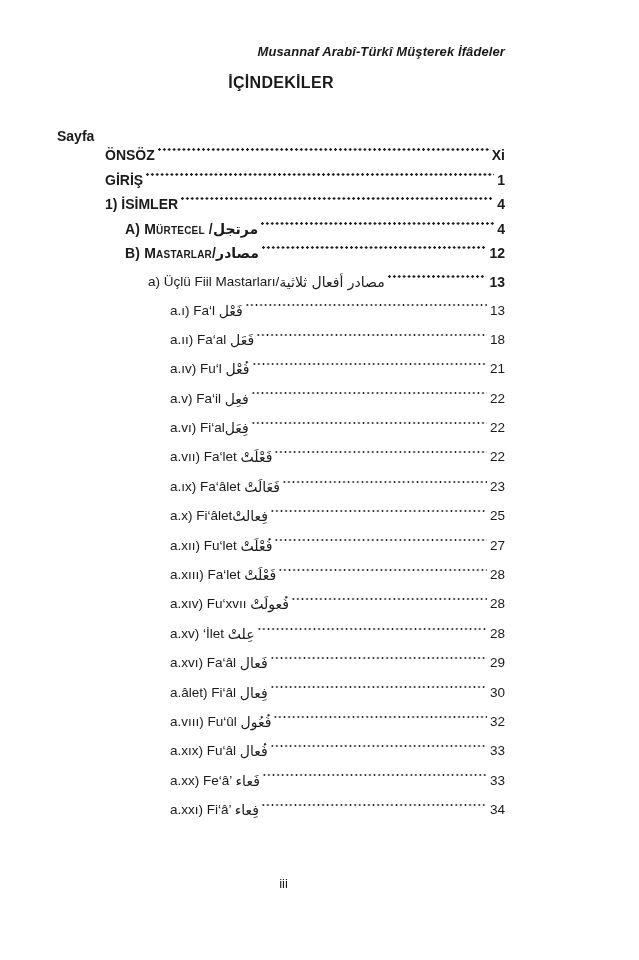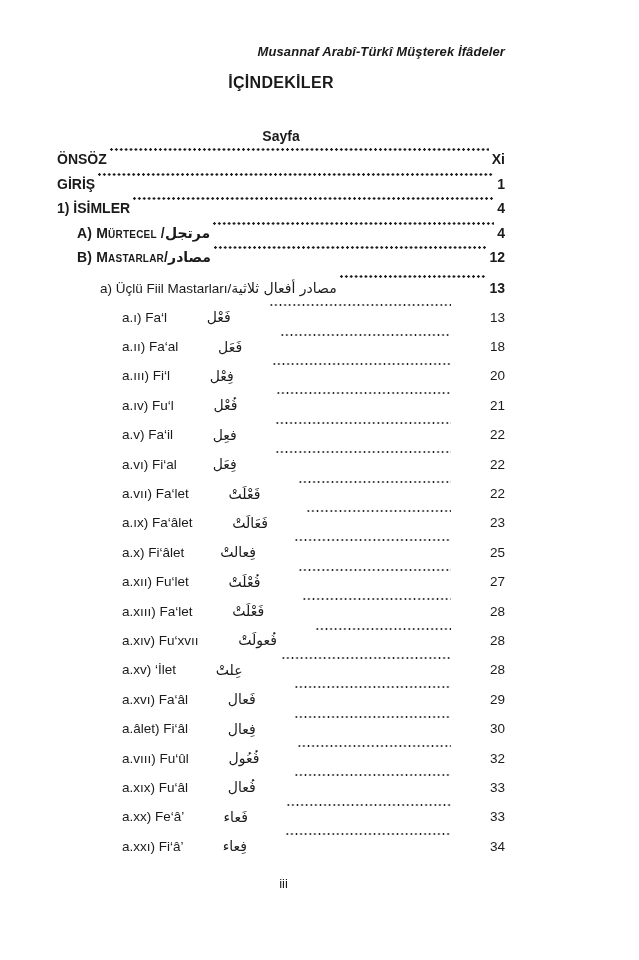--- a/index.html
+++ b/index.html
@@ -27,37 +27,38 @@
   }
   .doc-title{
     text-align:center;
     font-size:16px;
     font-weight:bold;
     margin-top:14px;
     line-height:18px;
     letter-spacing:.3px;
   }
   .sayfa{
-    text-align:center;
+    text-align:left;
     font-size:14px;
     font-weight:bold;
     margin-top:36px;
     line-height:17px;
   }
   .toc{margin-top:2px;}
   .row{
     display:flex;
-    align-items:center;
+    align-items:flex-start;
     white-space:pre;
+    margin-left:48px;
   }
   .row .lat{font-size:13.5px;}
   .row.lvl0,.row.lvl1{height:24.5px;}
   .row.lvl0 .lat,.row.lvl1 .lat{font-size:14px;}
   .row.lvl2{height:29px;padding-top:4px;}
-  .row.lvl3{height:29.4px;gap:36px;}
+  .row.lvl3{height:29.4px;}
   .row.lvl1{padding-left:20px;}
   .row.lvl2{padding-left:43px;}
   .row.lvl3{padding-left:65px;}
   .row.bold{font-weight:bold;}
   .row.sc .lat{font-variant:small-caps;letter-spacing:.2px;}
   .ar{
     font-family:"DejaVu Sans",sans-serif;
     font-size:14px;
     direction:rtl;
     unicode-bidi:isolate;
@@ -96,21 +97,20 @@
   <div class="sayfa">Sayfa</div>
   <div class="toc">
       <div class="row lvl0 bold"><span class="lat">ÖNSÖZ</span><span class="leader"></span><span class="page-num">Xi</span></div>
       <div class="row lvl0 bold"><span class="lat">GİRİŞ</span><span class="leader"></span><span class="page-num">1</span></div>
       <div class="row lvl0 bold"><span class="lat">1) İSİMLER</span><span class="leader"></span><span class="page-num">4</span></div>
       <div class="row lvl1 bold sc"><span class="lat">A) Mürtecel /</span><span class="ar">مرتجل</span><span class="leader"></span><span class="page-num">4</span></div>
       <div class="row lvl1 bold sc"><span class="lat">B) Mastarlar/</span><span class="ar">مصادر</span><span class="leader"></span><span class="page-num">12</span></div>
       <div class="row lvl2 bp"><span class="lat">a) Üçlü Fiil Mastarları/</span><span class="ar">مصادر أفعال ثلاثية</span><span class="leader"></span><span class="page-num">13</span></div>
       <div class="row lvl3"><span class="lat">a.ı) Fa‘l </span><span class="ar">فَعْل</span><span class="leader"></span><span class="page-num">13</span></div>
       <div class="row lvl3"><span class="lat">a.ıı) Fa‘al </span><span class="ar">فَعَل</span><span class="leader"></span><span class="page-num">18</span></div>
-      <div class="row lvl3"><span class="lat">a.ııı) Fi‘l </span><span class="ar">فِعْل</span><span class="leader"></span><span class="page-num">20</span></div>
       <div class="row lvl3"><span class="lat">a.ıv) Fu‘l </span><span class="ar">فُعْل</span><span class="leader"></span><span class="page-num">21</span></div>
       <div class="row lvl3"><span class="lat">a.v) Fa‘il </span><span class="ar">فعِل</span><span class="leader"></span><span class="page-num">22</span></div>
       <div class="row lvl3"><span class="lat">a.vı) Fi‘al</span><span class="ar">فِعَل</span><span class="leader"></span><span class="page-num">22</span></div>
       <div class="row lvl3"><span class="lat">a.vıı) Fa‘let </span><span class="ar">فَعْلَتْ</span><span class="leader"></span><span class="page-num">22</span></div>
       <div class="row lvl3"><span class="lat">a.ıx) Fa‘âlet </span><span class="ar">فَعَالَتْ</span><span class="leader"></span><span class="page-num">23</span></div>
       <div class="row lvl3"><span class="lat">a.x) Fi‘âlet</span><span class="ar">فِعالتْ</span><span class="leader"></span><span class="page-num">25</span></div>
       <div class="row lvl3"><span class="lat">a.xıı) Fu‘let </span><span class="ar">فُعْلَتْ</span><span class="leader"></span><span class="page-num">27</span></div>
       <div class="row lvl3"><span class="lat">a.xııı) Fa‘let </span><span class="ar">فَعْلَتْ</span><span class="leader"></span><span class="page-num">28</span></div>
       <div class="row lvl3"><span class="lat">a.xıv) Fu‘xvıı </span><span class="ar">فُعولَتْ</span><span class="leader"></span><span class="page-num">28</span></div>
       <div class="row lvl3"><span class="lat">a.xv) ‘İlet </span><span class="ar">عِلتْ</span><span class="leader"></span><span class="page-num">28</span></div>

